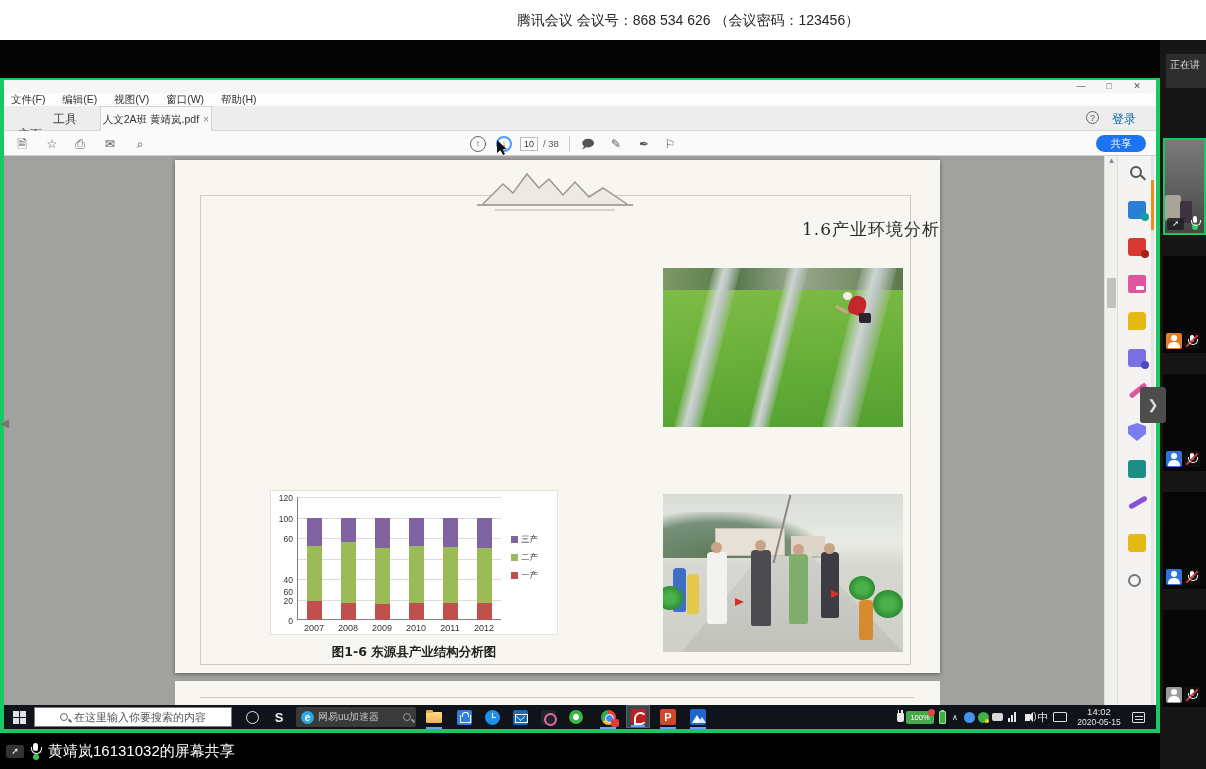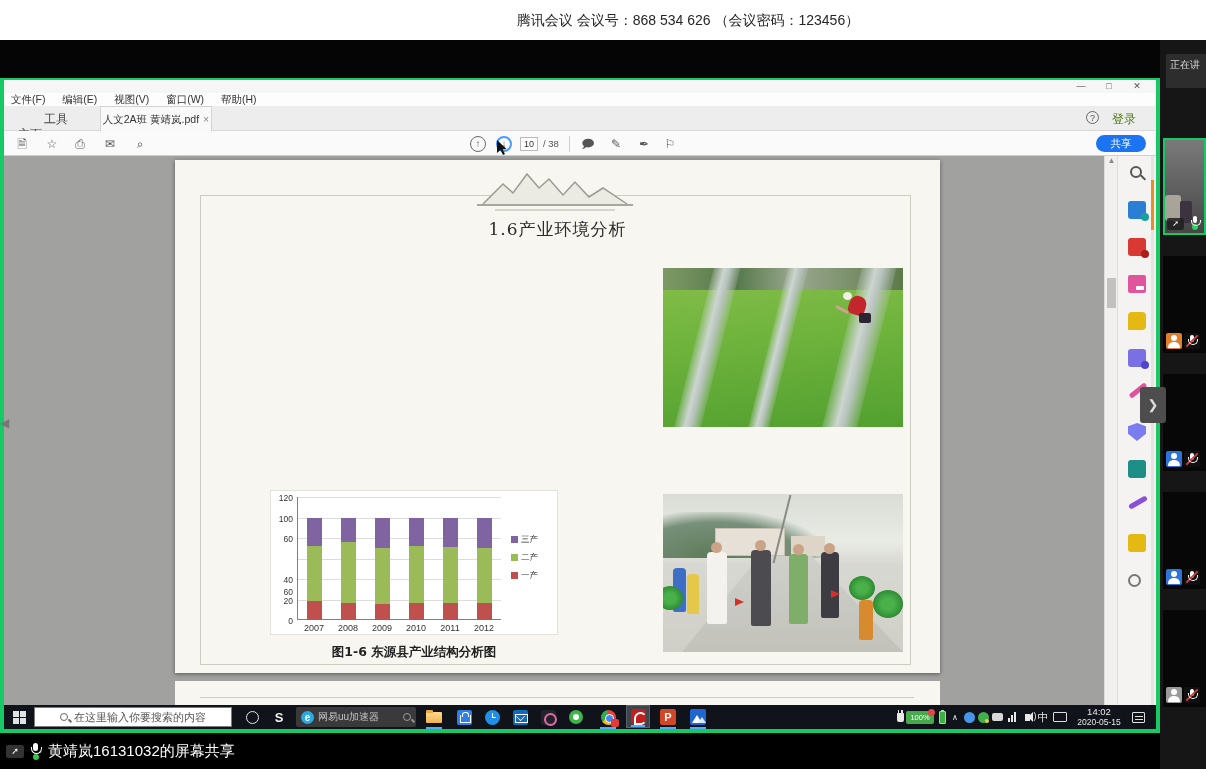--- a/index.html
+++ b/index.html
@@ -61,28 +61,28 @@
   #titletext { left:23px; top:81px; white-space:nowrap; }
   .winbtn { position:absolute; top:80px; width:26px; height:13px; text-align:center;
     font-size:9px; color:#555; line-height:13px; }
   #btn-min { left:1068px; } #btn-max { left:1096px; } #btn-close { left:1124px; }
   #menubar { left:4px; top:93px; width:1152px; height:13px; background:#fdfdfd;
     font-size:10.5px; color:#333; line-height:13px; }
   #menubar span { padding:0 7px; }
   #tabbar { left:4px; top:106px; width:1152px; height:25px; background:#ededed;
     border-bottom:1px solid #d8d8d8; font-size:12px; color:#444; }
   #tab-home { left:14px; top:20px; position:absolute; }
-  #tab-tools { left:40px; top:5px; position:absolute; }
+  #tab-tools { left:49px; top:5px; position:absolute; }
   #doctab { position:absolute; left:96px; top:0; width:112px; height:25px; background:#f9f9f9;
     border:1px solid #d2d2d2; border-bottom:none; font-size:10.5px; color:#333;
     line-height:24px; text-align:center; }
   #doctab .x { color:#888; margin-left:4px; }
   #helpbtn { position:absolute; left:1082px; top:5px; width:13px; height:13px; border:1px solid #666;
     border-radius:50%; font-size:9px; line-height:12px; text-align:center; color:#555; }
-  #loginbtn { position:absolute; left:1108px; top:5px; font-size:12px; color:#4d7c0f; }
+  #loginbtn { position:absolute; left:1108px; top:5px; font-size:12px; color:#0369a1; }
   #toolbar { left:4px; top:131px; width:1152px; height:25px; background:#fafafa;
     border-bottom:1px solid #cfcfcf; }
   .tbi { position:absolute; top:5px; width:16px; height:16px; color:#555; font-size:12px;
     line-height:16px; text-align:center; }
   .circ { border:1px solid #666; border-radius:50%; font-size:10px; line-height:14px; }
   .circ.focus { border:2px solid #4b9bff; line-height:12px; }
   #pagebox { position:absolute; left:516px; top:6px; width:18px; height:14px; background:#fff;
     border:1px solid #bbb; font-size:9px; color:#333; text-align:center; line-height:13px; }
   #pagetotal { position:absolute; left:539px; top:7px; font-size:9.5px; color:#555; }
   #tdivider { position:absolute; left:565px; top:5px; width:1px; height:16px; background:#d0d0d0; }
@@ -92,21 +92,21 @@
   #cursor { left:497px; top:140px; width:12px; height:16px; background:#111;
     clip-path:polygon(0 0,0 13px,3.5px 10px,6px 15px,8px 14px,5.5px 9.5px,9.5px 9px);
     filter:drop-shadow(0 0 1px #fff); z-index:60; }
 
   
   #docarea { left:4px; top:156px; width:1100px; height:549px; background:#a1a19f; }
   #page { left:175px; top:160px; width:765px; height:513px; background:#f7f6f0;
     box-shadow:0 1px 4px rgba(0,0,0,.45); }
   #pageframe { left:25px; top:35px; width:711px; height:470px; border:1px solid #ccccc2; }
   #sketch { left:300px; top:6px; }
-  #sec-title { left:0; top:58px; width:765px; text-align:center; font-size:17px;
+  #sec-title { left:0; top:58px; width:765px; text-align:right; font-size:17px;
     letter-spacing:1px; color:#2a2a2a; font-family:"DejaVu Serif", serif; }
   #bodytext { left:70px; top:130px; width:414px; font-size:17px; line-height:25.5px;
     color:#161616; text-align:justify; font-weight:600; font-family:"DejaVu Sans", sans-serif; }
   #bodytext p { text-indent:2em; }
   #caption { left:95px; top:484px; width:288px; text-align:center; font-size:12.5px;
     color:#222; font-weight:600; font-family:"DejaVu Sans", sans-serif; }
 
   
   #photo1 { left:488px; top:108px; width:240px; height:159px; overflow:hidden;
     background:linear-gradient(175deg,#86bf4a 0%,#6eb33c 45%,#53a030 100%); }

